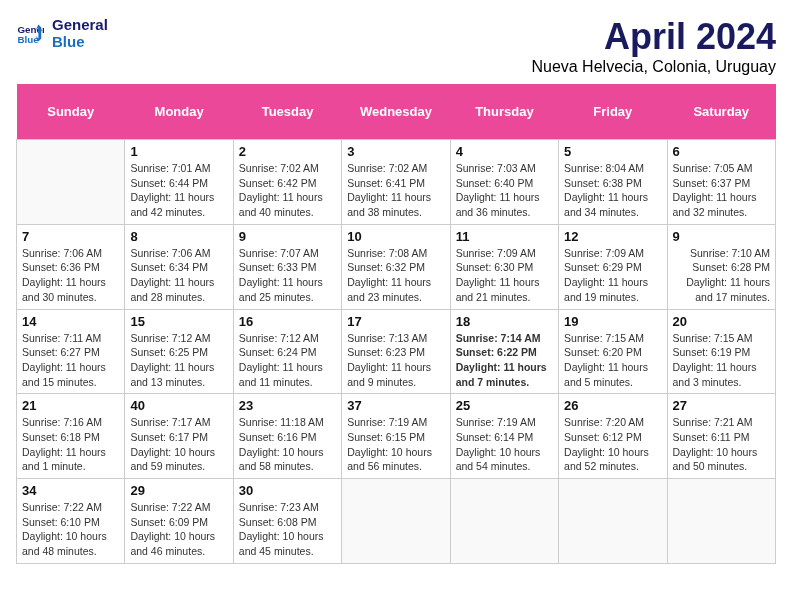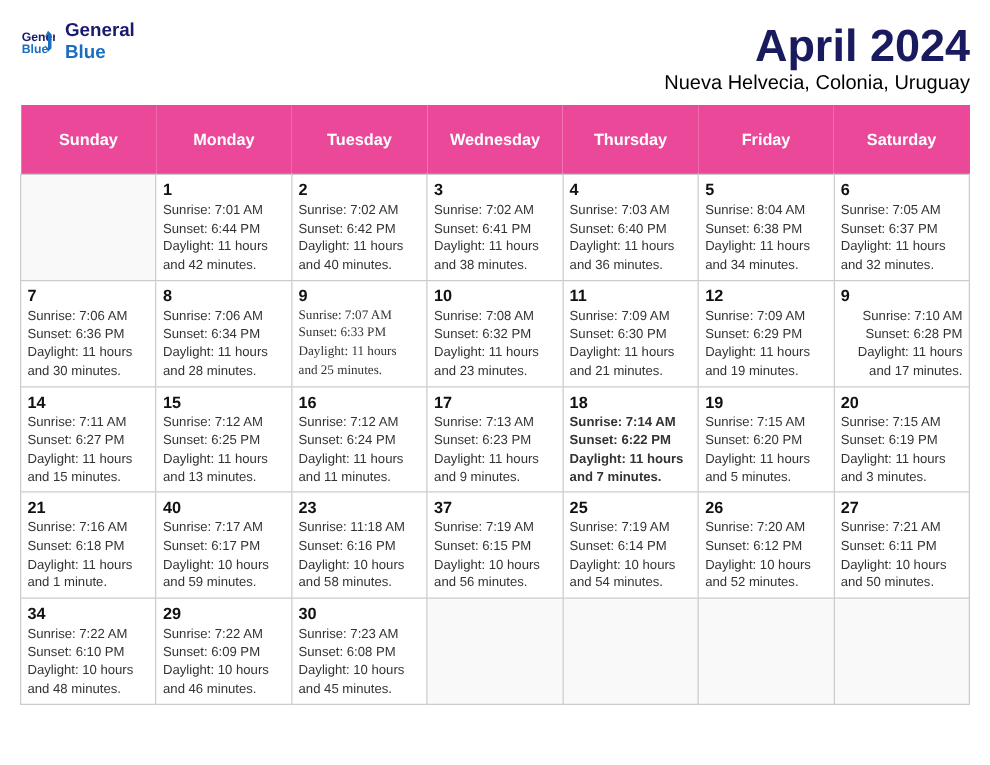--- a/index.html
+++ b/index.html
@@ -164,21 +164,21 @@
         </td>
         <td>
           <span class="day-num">8</span>
           <div class="day-info" style="white-space: pre-line;">Sunrise: 7:06 AM
 Sunset: 6:34 PM
 Daylight: 11 hours
 and 28 minutes.</div>
         </td>
         <td>
           <span class="day-num">9</span>
-          <div class="day-info" style="white-space: pre-line; font-family: Liberation Serif, serif;">Sunrise: 7:07 AM
+          <div class="day-info" style="white-space: pre-line;">Sunrise: 7:07 AM
 Sunset: 6:33 PM
 Daylight: 11 hours
 and 25 minutes.</div>
         </td>
         <td>
           <span class="day-num">10</span>
           <div class="day-info" style="white-space: pre-line;">Sunrise: 7:08 AM
 Sunset: 6:32 PM
 Daylight: 11 hours
 and 23 minutes.</div>

